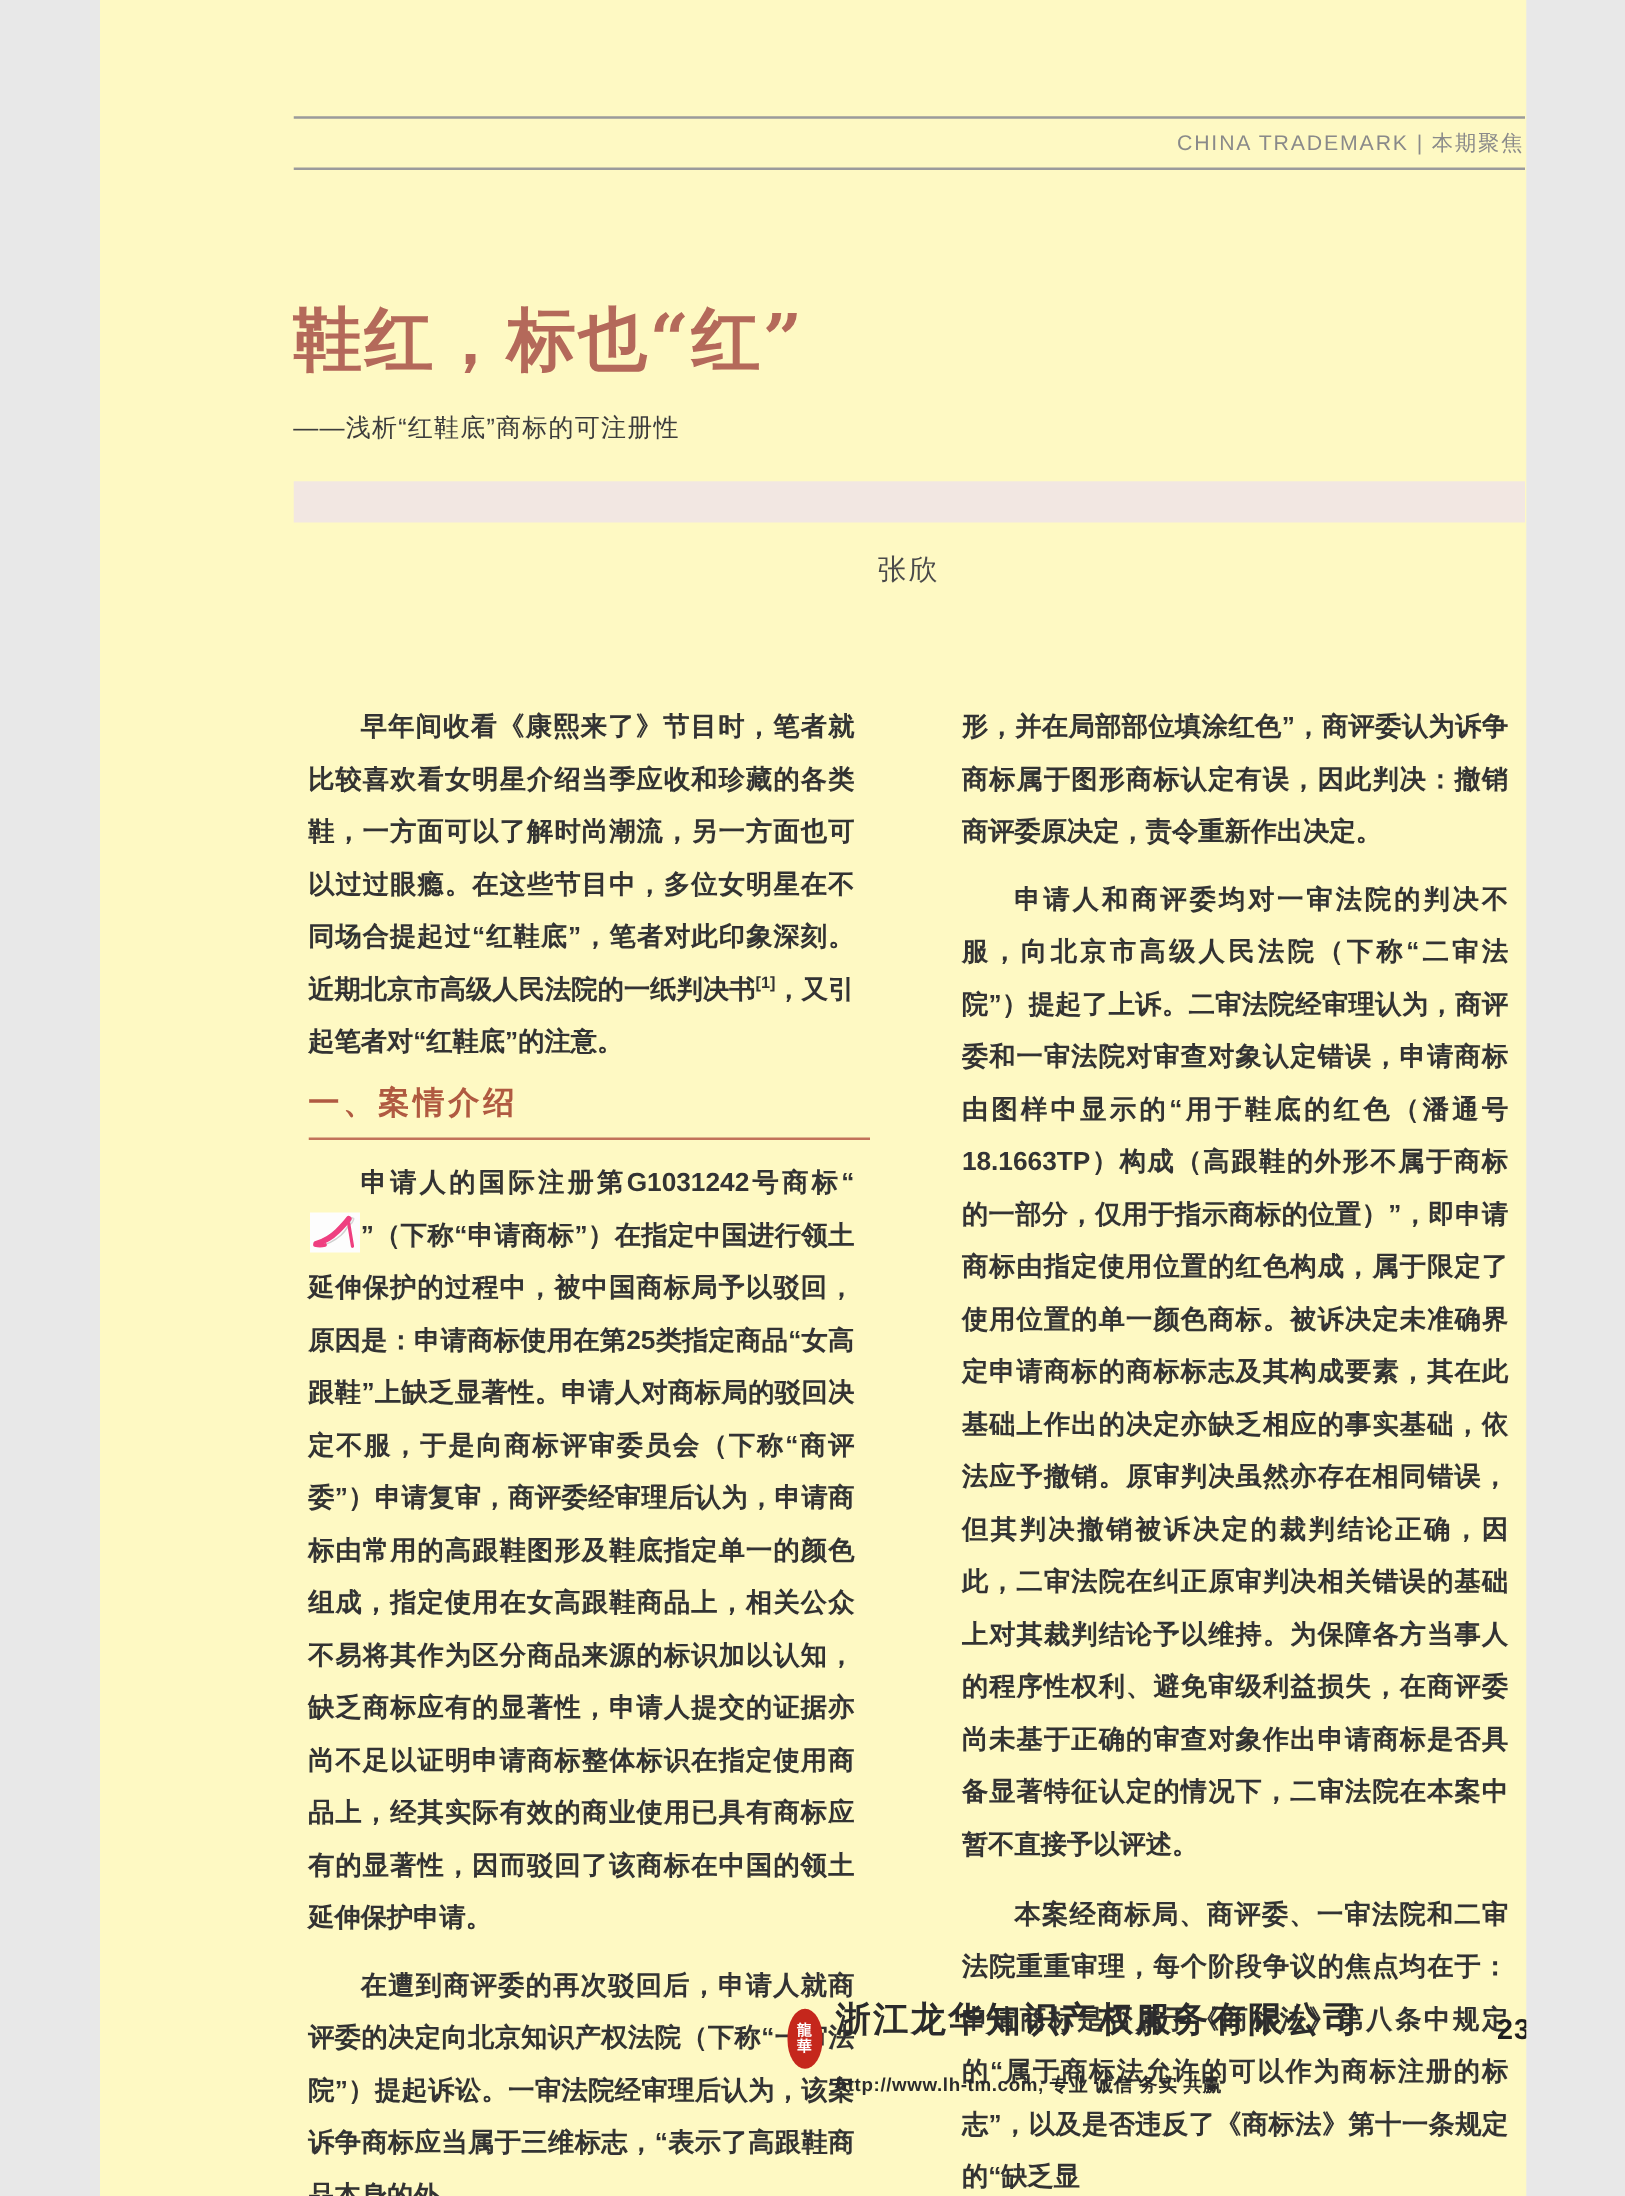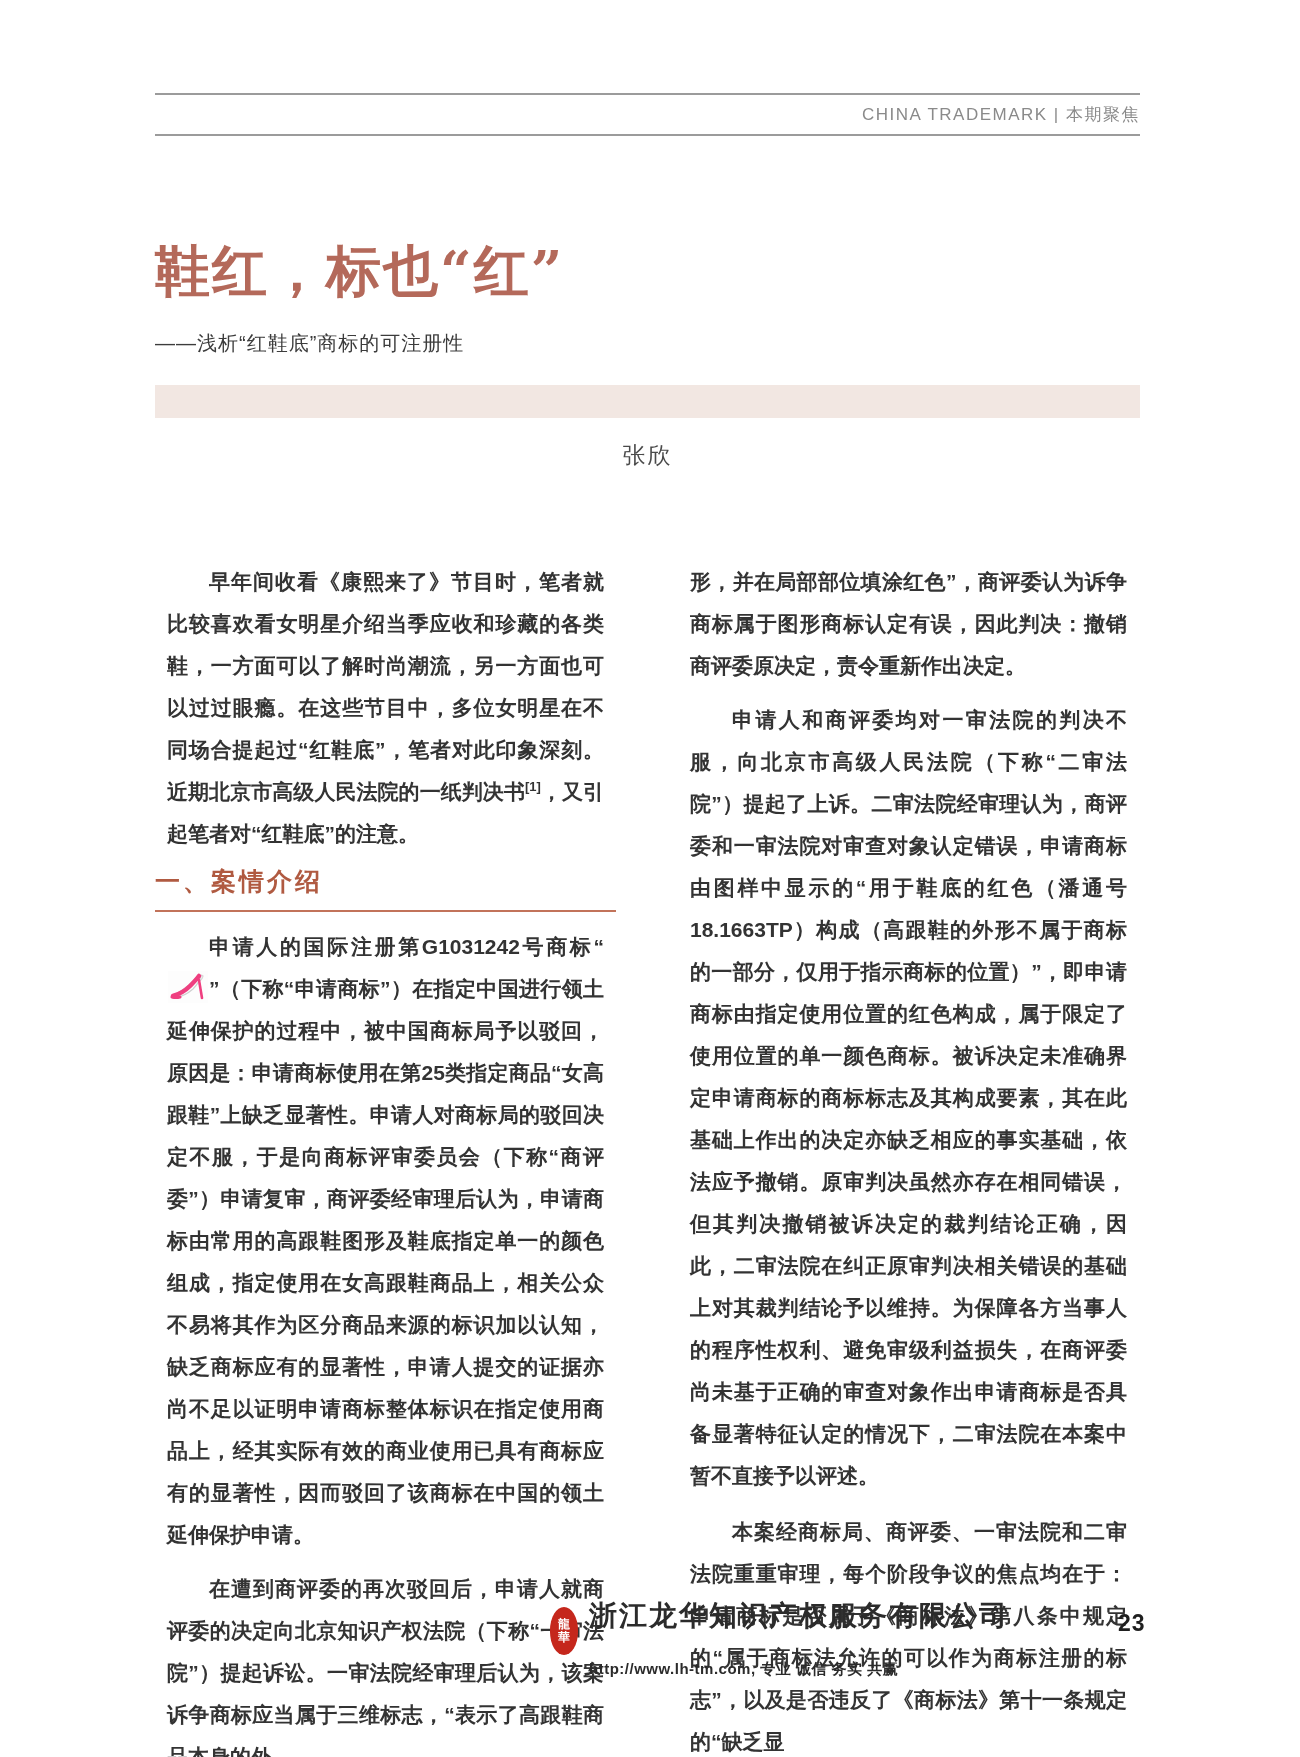--- a/index.html
+++ b/index.html
@@ -1,20 +1,20 @@
 <!DOCTYPE html>
 <html><head>
 <meta charset="utf-8">
 <style>
   html,body{margin:0;padding:0;background:#e8e8e8;}
   .page{
     position:relative;
-    width:1300px;height:1757px;
+    width:1141px;height:1757px;
     margin:0 auto;
-    background:#ffffff;
+    background:#fef9c3;
     font-family:"Liberation Sans",sans-serif;
     color:#333;
     overflow:hidden;
   }
   
   .header{
     position:absolute;left:155px;top:93px;width:985px;
     border-top:2px solid #9b9b9b;
     border-bottom:2px solid #9b9b9b;
     height:39px;line-height:39px;
@@ -48,21 +48,21 @@
   }
   .col{width:461px;}
   .col p{
     margin:12px;
     font-size:21px;line-height:42px;
     text-align:justify;color:#333;font-weight:bold;
   }
   .col p.indent{text-indent:2em;}
   .col sup{font-size:13px;line-height:0;}
   .sec-heading{
-    margin:10px 0 0 0;
+    margin:10px 0 0 12px;
     font-family:"DejaVu Serif","Liberation Serif",serif;
     font-size:25px;line-height:30px;font-weight:bold;
     color:#b05a41;letter-spacing:3px;
     padding-bottom:13px;
     border-bottom:2px solid #c2735a;
   }
   .after-heading{margin-top:14px !important;}
   
   .shoe-mark{
     display:inline-block;width:40px;height:32px;

